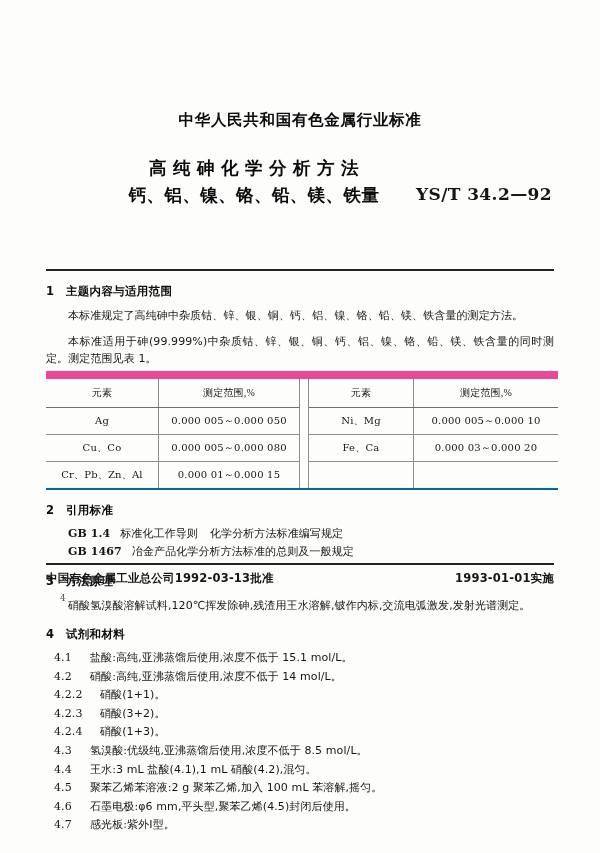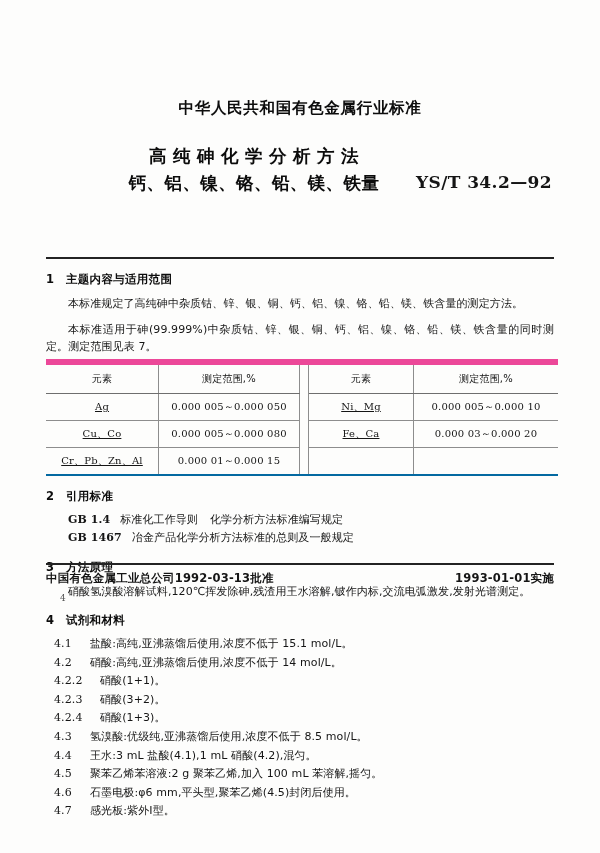--- a/index.html
+++ b/index.html
@@ -12,21 +12,21 @@
     background: #fdfdfc;
     font-family: "DejaVu Sans", "Liberation Sans", sans-serif;
     color: #151515;
     overflow: hidden;
   }
   .page {
     position: relative;
     width: 600px;
     height: 636px;
     box-sizing: border-box;
-    padding: 0 46px;
+    padding: 12px 46px;
   }
 
   
   .masthead {
     text-align: center;
     padding-top: 98px;
   }
   .masthead-title {
     font-size: 15.5px;
     font-weight: bold;
@@ -153,24 +153,25 @@
   }
   table.data th,
   table.data td {
     font-size: 10px;
     text-align: center;
     padding: 6px 2px;
     border-bottom: 1px solid #8d8d8d;
     letter-spacing: 0.2px;
   }
   table.data thead th {
-    border-top: 6px solid #ec4899;
+    border-top: 8px solid #ec4899;
     border-bottom: 1px solid #6e6e6e;
     font-weight: normal;
     padding: 7px 2px;
+    font-family: Liberation Serif, serif;
   }
   table.data tr.last td {
     border-bottom: 2px solid #0369a1;
   }
   table.data .vsep-l {
     border-left: 1px solid #8d8d8d;
   }
   table.data .gap {
     width: 8px;
     border-left: 1px solid #8d8d8d;
@@ -184,21 +185,20 @@
   table.data .colD { width: 140px; }
   .mono-val {
     font-family: "DejaVu Serif", "Liberation Serif", serif;
     font-size: 9.6px;
     letter-spacing: 0.3px;
   }
   .elem-val {
     font-family: "DejaVu Serif", "Liberation Serif", serif;
     font-size: 10px;
     letter-spacing: 0.4px;
-    text-decoration: underline;
   }
 
   
   .rule-bottom {
     position: absolute;
     left: 46px;
     right: 46px;
     bottom: 71px;
     height: 2px;
     background: #232323;
@@ -241,21 +241,21 @@
     <div class="std-no">YS/T 34.2—92</div>
   </div>
 
   <div class="rule-top"></div>
 
   <div class="section">
     <div class="section-head">
       <span class="num">1</span><span>主题内容与适用范围</span>
     </div>
     <div class="para indent">本标准规定了高纯砷中杂质钴、锌、银、铜、钙、铝、镍、铬、铅、镁、铁含量的测定方法。</div>
-    <div class="para indent">本标准适用于砷(99.999%)中杂质钴、锌、银、铜、钙、铝、镍、铬、铅、镁、铁含量的同时测定。测定范围见表 7。</div>
+    <div class="para indent">本标准适用于砷(99.999%)中杂质钴、锌、银、铜、钙、铝、镍、铬、铅、镁、铁含量的同时测定。测定范围见表 1。</div>
   </div>
 
   <table class="data">
     <thead>
       <tr>
         <th class="colA">元素</th>
         <th class="colB vsep-l">测定范围,%</th>
         <th class="gap"></th>
         <th class="colC">元素</th>
         <th class="colD vsep-l">测定范围,%</th>

